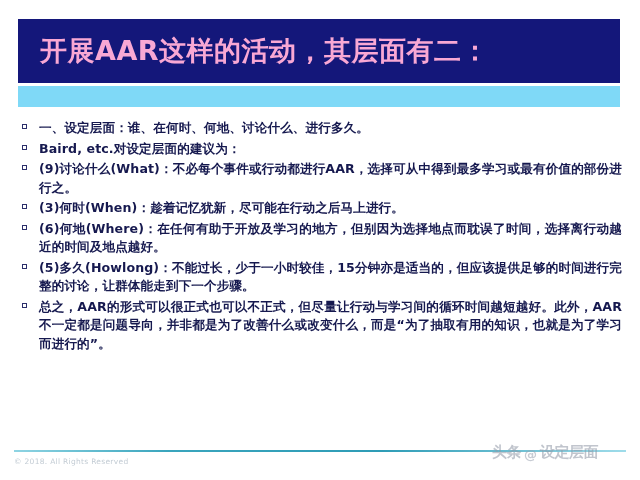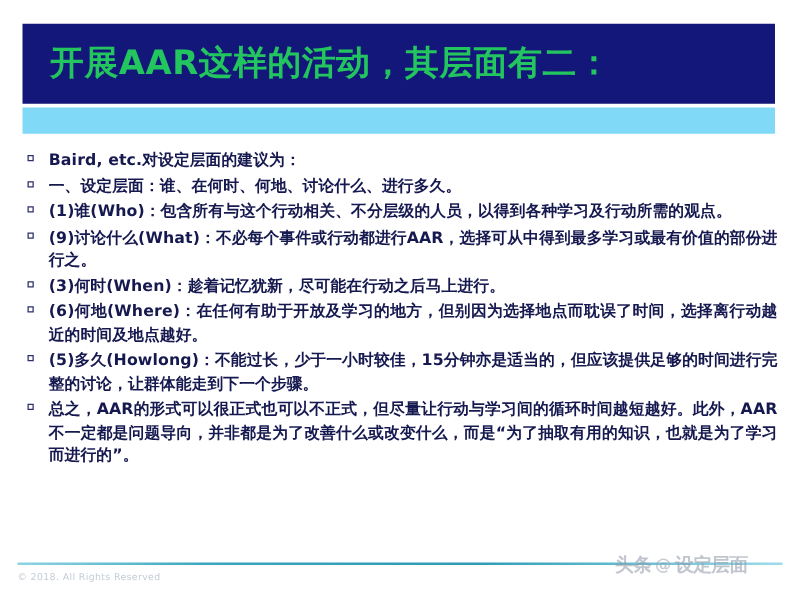--- a/index.html
+++ b/index.html
@@ -34,21 +34,21 @@
   }
   .title-bar {
     background: #14177a;
     height: 64px;
     display: flex;
     align-items: center;
     box-sizing: border-box;
     padding-left: 22px;
   }
   .title-text {
-    color: #22c55e;
+    color: #f9a8d4;
     font-size: 27px;
     font-weight: bold;
     letter-spacing: 0.5px;
     line-height: 1.1;
     white-space: nowrap;
   }
   .title-underbar {
     background: #7fd9f7;
     height: 21px;
     margin-top: 3px;
@@ -110,21 +110,21 @@
     font-weight: normal;
     text-align: center;
   }
 
   
   .watermark {
     position: absolute;
     left: 492px;
     top: 443px;
     display: flex;
-    align-items: center;
+    align-items: flex-end;
     gap: 3px;
     opacity: 0.55;
   }
   .wm-text {
     font-size: 15px;
     font-weight: bold;
     color: #8f97a6;
     letter-spacing: -0.5px;
     white-space: nowrap;
   }
@@ -145,36 +145,30 @@
     </div>
     <div class="title-underbar"></div>
   </div>
 
   <div class="body-list">
 
     <div class="bullet-row">
       <span class="bullet-marker">
           <span class="sq"></span>
         </span>
+      <span class="bullet-text">一、设定层面：谁、在何时、何地、讨论什么、进行多久。</span>
+    </div>
+
+    <div class="bullet-row">
+      <span class="bullet-marker">
+          <span class="sq"></span>
+        </span>
       <span class="bullet-text">Baird, etc.对设定层面的建议为：</span>
     </div>
 
-    <div class="bullet-row">
-      <span class="bullet-marker">
-          <span class="sq"></span>
-        </span>
-      <span class="bullet-text">一、设定层面：谁、在何时、何地、讨论什么、进行多久。</span>
-    </div>
-
-    <div class="bullet-row">
-      <span class="bullet-marker">
-          <span class="sq"></span>
-        </span>
-      <span class="bullet-text">(1)谁(Who)：包含所有与这个行动相关、不分层级的人员，以得到各种学习及行动所需的观点。</span>
-    </div>
 
     <div class="bullet-row">
       <span class="bullet-marker">
           <span class="sq"></span>
         </span>
       <span class="bullet-text">(9)讨论什么(What)：不必每个事件或行动都进行AAR，选择可从中得到最多学习或最有价值的部份进行之。</span>
     </div>
 
     <div class="bullet-row">
       <span class="bullet-marker">

